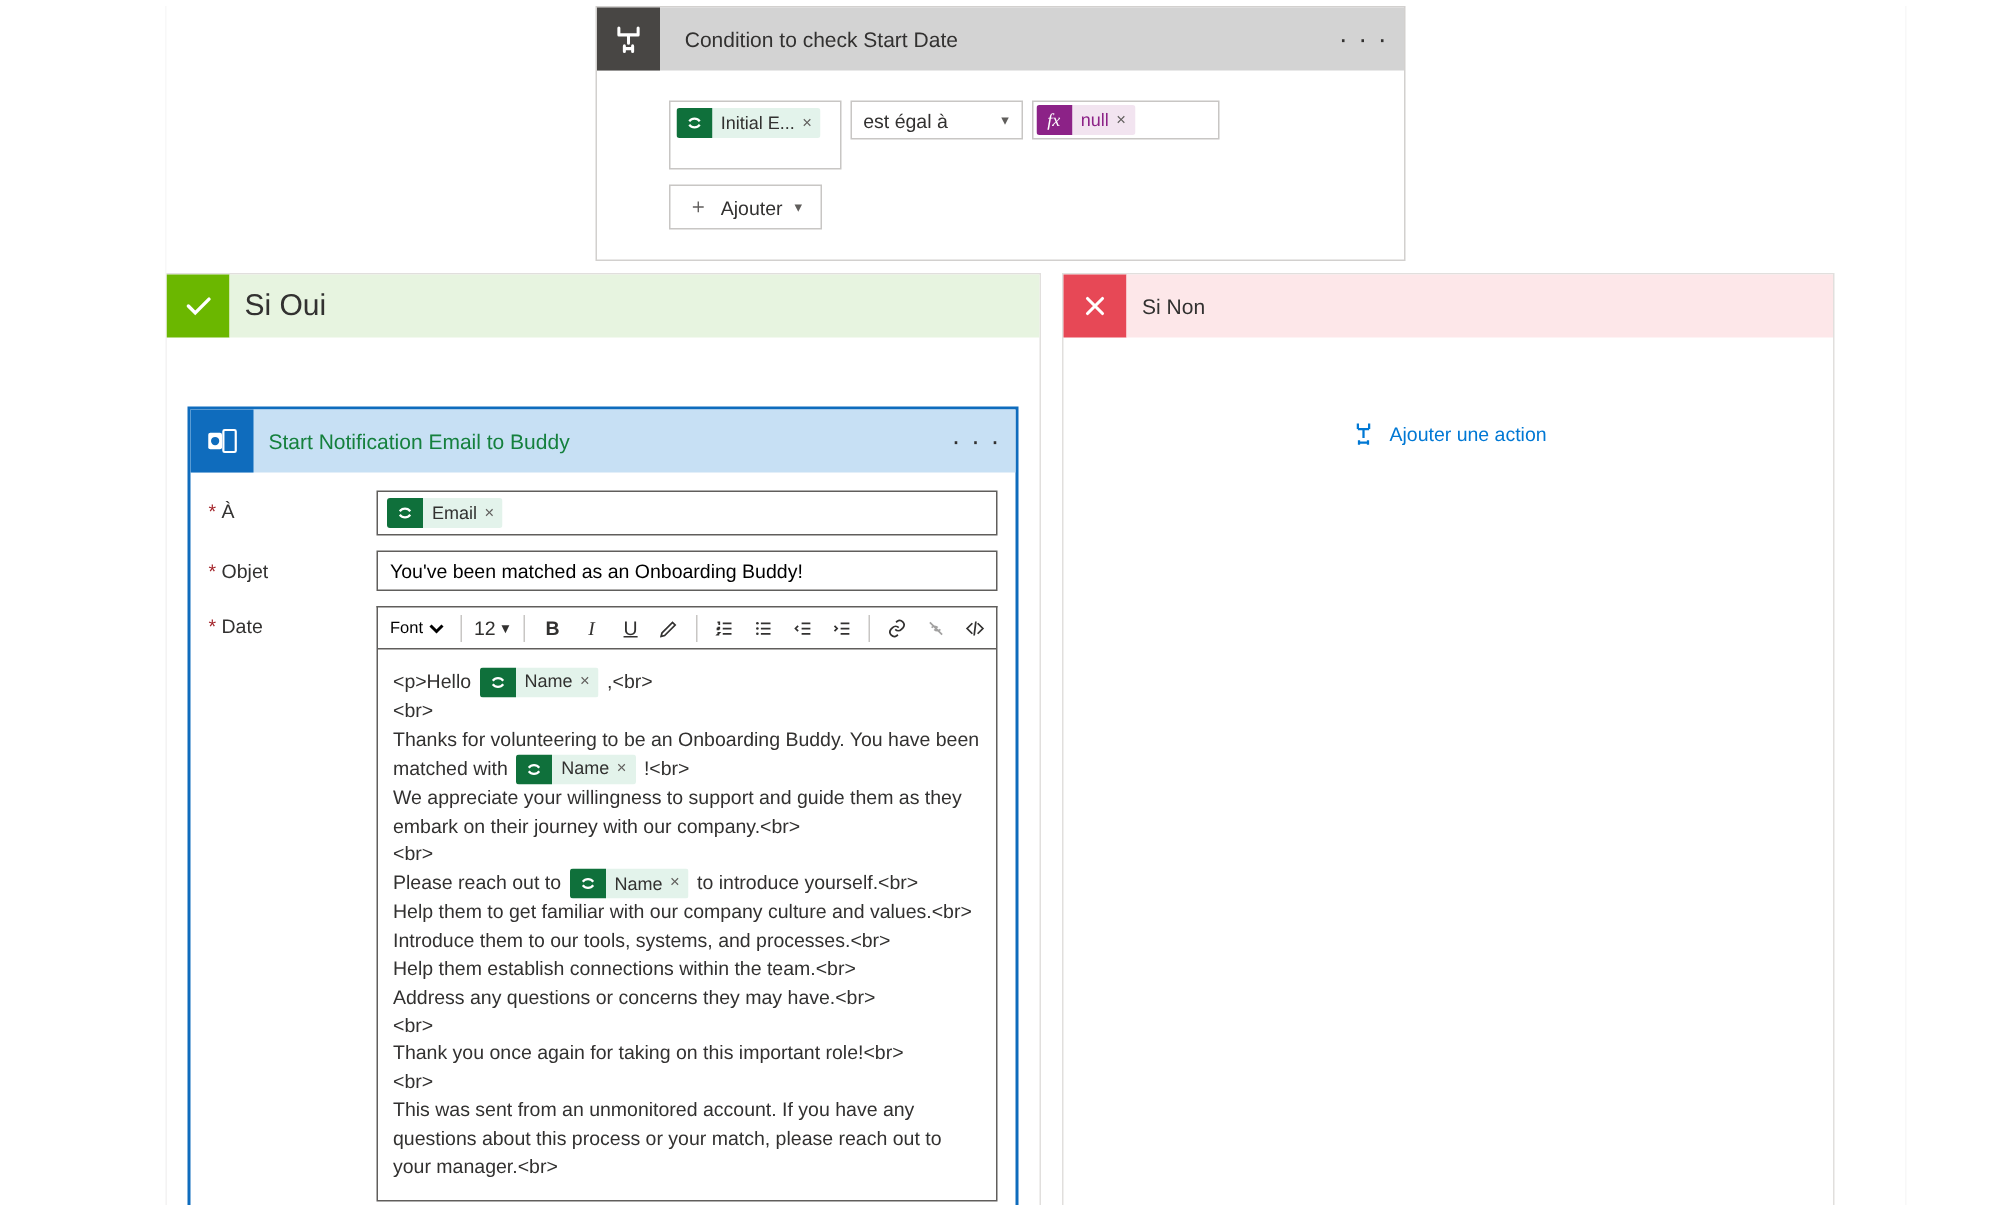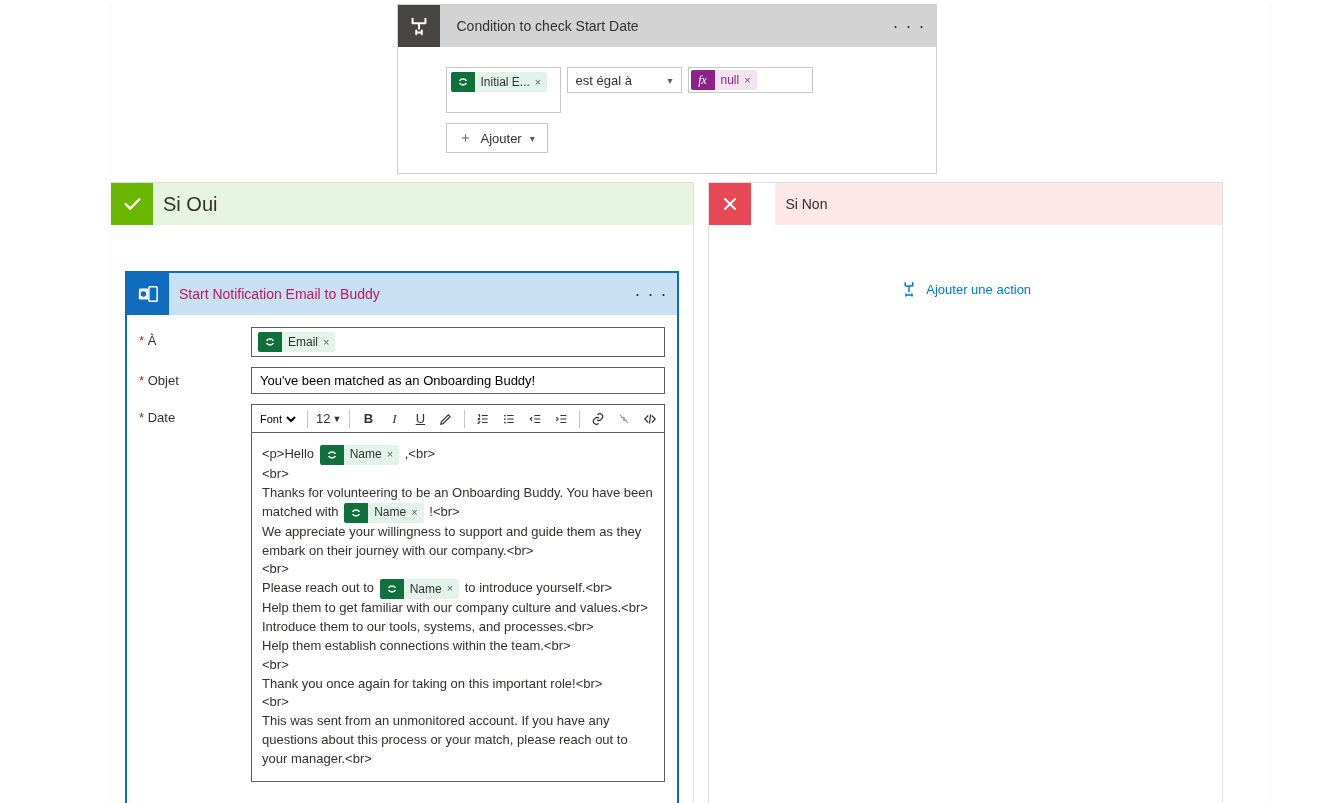--- a/index.html
+++ b/index.html
@@ -132,40 +132,40 @@
     background: #fff;
   }
   .branch-header {
     height: 42px;
     display: flex;
     align-items: center;
   }
   .branch-header.yes .icon { width:42px;height:42px;background:#6BB700;display:flex;align-items:center;justify-content:center;color:#fff;}
   .branch-header.yes .bar { flex:1;background:#e7f4e0;height:42px;display:flex;align-items:center;padding-left:10px;font-size:20px;}
   .branch-header.no .icon { width:42px;height:42px;background:#e74856;display:flex;align-items:center;justify-content:center;color:#fff;}
-  .branch-header.no .bar { flex:1;background:#fde7e9;height:42px;display:flex;align-items:center;padding-left:10px;font-size:14px;margin-left:24px;}
+  .branch-header.no .bar { flex:1;background:#fde7e9;height:42px;display:flex;align-items:center;padding-left:10px;font-size:14px;}
   .branch-body { padding: 14px; }
   .add-action-link {
     display:flex;align-items:center;justify-content:center;gap:8px;color:#0078d4;font-size:13px;height:100px;cursor:pointer;
   }
 
   
   .action-card {
     border: 2px solid #0f6cbd;
     background:#fff;
     margin: 32px 0 0 0;
   }
   .action-header {
     background:#c7e0f4;
     height:42px;display:flex;align-items:center;
   }
   .action-header .action-icon {
     width:42px;height:42px;background:#0f6cbd;display:flex;align-items:center;justify-content:center;color:#fff;
   }
-  .action-header .title { margin-left:10px;font-size:14px;color:#be185d;}
+  .action-header .title { margin-left:10px;font-size:14px;color:#15803d;}
   .action-body { padding: 12px;}
   .form-row { display:flex; align-items:flex-start; margin-bottom:10px;}
   .form-row .lbl { width:112px; padding-top:6px; font-size:13px;}
   .form-row .lbl .req { color:#a4262c;}
   .form-row .fld { flex:1; }
   .txtbox {
     border:1px solid #605e5c; padding:4px 6px; min-height:28px; display:flex; align-items:center;
   }
   .txtinput { border:1px solid #605e5c; padding:5px 8px; width:100%; font-size:13px; }
   .toolbar {
@@ -404,20 +404,21 @@
                       <span class="chip-lbl">
                           <span>Name</span> 
                           <span class="x">×</span>
                         </span>
                     </span>
                     <span> to introduce yourself.&lt;br&gt;</span>
                   </div>
                   <div>Help them to get familiar with our company culture and values.&lt;br&gt;</div>
                   <div>Introduce them to our tools, systems, and processes.&lt;br&gt;</div>
                   <div>Help them establish connections within the team.&lt;br&gt;</div>
+                  <div>Address any questions or concerns they may have.&lt;br&gt;</div>
                   <div>&lt;br&gt;</div>
                   <div>Thank you once again for taking on this important role!&lt;br&gt;</div>
                   <div>&lt;br&gt;</div>
                   <div>This was sent from an unmonitored account. If you have any questions about this process or your match, please reach out to your manager.&lt;br&gt;</div>
                 </div>
               </div>
             </div>
 
           </div>
         </div>

